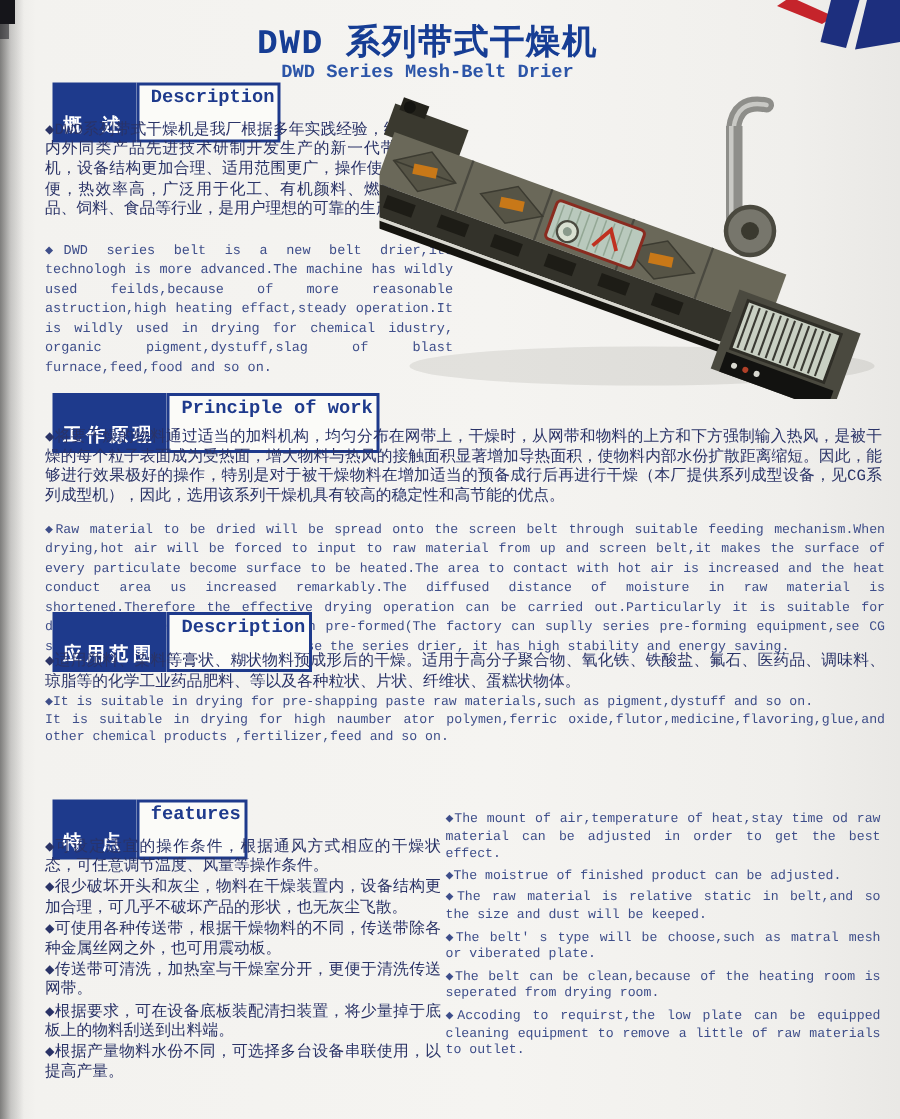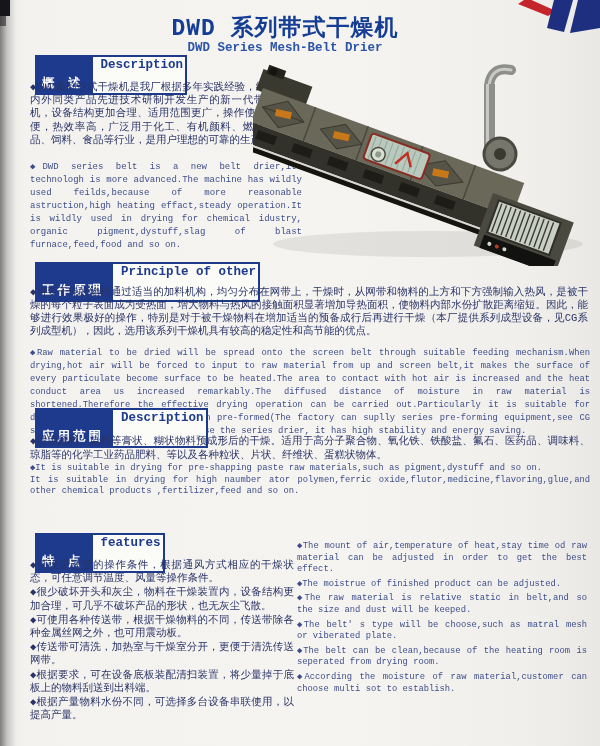--- a/index.html
+++ b/index.html
@@ -169,21 +169,21 @@
       <path d="M236,30 q 2,-20 22,-16" fill="none" stroke="#c9c9c5" stroke-width="3" stroke-linecap="round"></path>
       <rect x="231" y="28" width="11" height="74" fill="#8e8e8a"></rect>
       <rect x="233" y="28" width="3" height="74" fill="#c9c9c5"></rect>
       <circle cx="247" cy="98" r="16" fill="#77766c" stroke="#4a493f" stroke-width="3"></circle>
       <circle cx="247" cy="98" r="6" fill="#3a392f"></circle>
     </g>
   </svg>
 
   <div class="sec-head" style="left:35px;top:262px;">
     <span class="cn">工作原理</span>
-    <span class="en">Principle of other</span>
+    <span class="en">Principle of work</span>
   </div>
   <div id="principle-cn" class="cn-body">◆将要干燥的物料通过适当的加料机构，均匀分布在网带上，干燥时，从网带和物料的上方和下方强制输入热风，是被干燥的每个粒子表面成为受热面，增大物料与热风的接触面积显著增加导热面积，使物料内部水份扩散距离缩短。因此，能够进行效果极好的操作，特别是对于被干燥物料在增加适当的预备成行后再进行干燥（本厂提供系列成型设备，见CG系列成型机），因此，选用该系列干燥机具有较高的稳定性和高节能的优点。</div>
   <div id="principle-en" class="en-body">◆Raw material to be dried will be spread onto the screen belt through suitable feeding mechanism.When drying,hot air will be forced to input to raw material from up and screen belt,it makes  the  surface of every particulate become surface to be heated.The area to contact with hot air is increased and the heat conduct area us increased remarkably.The diffused distance of moisture in raw material is shortened.Therefore the effective drying operation can be carried out.Particularly it is suitable for drying raw material that has been pre-formed(The factory can suplly series pre-forming equipment,see CG series machine).In a word,if choose the series drier, it has high stability and energy saving.</div>
 
   <div class="sec-head" style="left:35px;top:408px;">
     <span class="cn">应用范围</span>
     <span class="en">Description</span>
   </div>
   <div id="application-cn" class="cn-body">◆适用颜料、染料等膏状、糊状物料预成形后的干燥。适用于高分子聚合物、氧化铁、铁酸盐、氟石、医药品、调味料、琼脂等的化学工业药品肥料、等以及各种粒状、片状、纤维状、蛋糕状物体。</div>
   <div id="application-en" class="en-body">
@@ -202,15 +202,15 @@
     <p class="feat-item">◆传送带可清洗，加热室与干燥室分开，更便于清洗传送网带。</p>
     <p class="feat-item">◆根据要求，可在设备底板装配清扫装置，将少量掉于底板上的物料刮送到出料端。</p>
     <p class="feat-item">◆根据产量物料水份不同，可选择多台设备串联使用，以提高产量。</p>
   </div>
   <div id="features-right" class="en-body">
     <p class="feat-item">◆The mount of air,temperature of heat,stay time od raw material can be adjusted in order to get the best effect.</p>
     <p class="feat-item">◆The moistrue of finished product can be adjusted.</p>
     <p class="feat-item">◆The raw material is relative static in belt,and so the size and dust will be keeped.</p>
     <p class="feat-item">◆The belt' s type will be choose,such as matral mesh or viberated plate.</p>
     <p class="feat-item">◆The belt can be clean,because of the heating room is seperated from drying room.</p>
-    <p class="feat-item">◆According the moisture of raw material,customer can choose multi sot to establish.</p>
+    <p class="feat-item">◆Accoding to requirst,the low plate can be equipped cleaning equipment to remove a little of raw materials to outlet.</p>
   </div>
 </div>
 
 </body></html>

